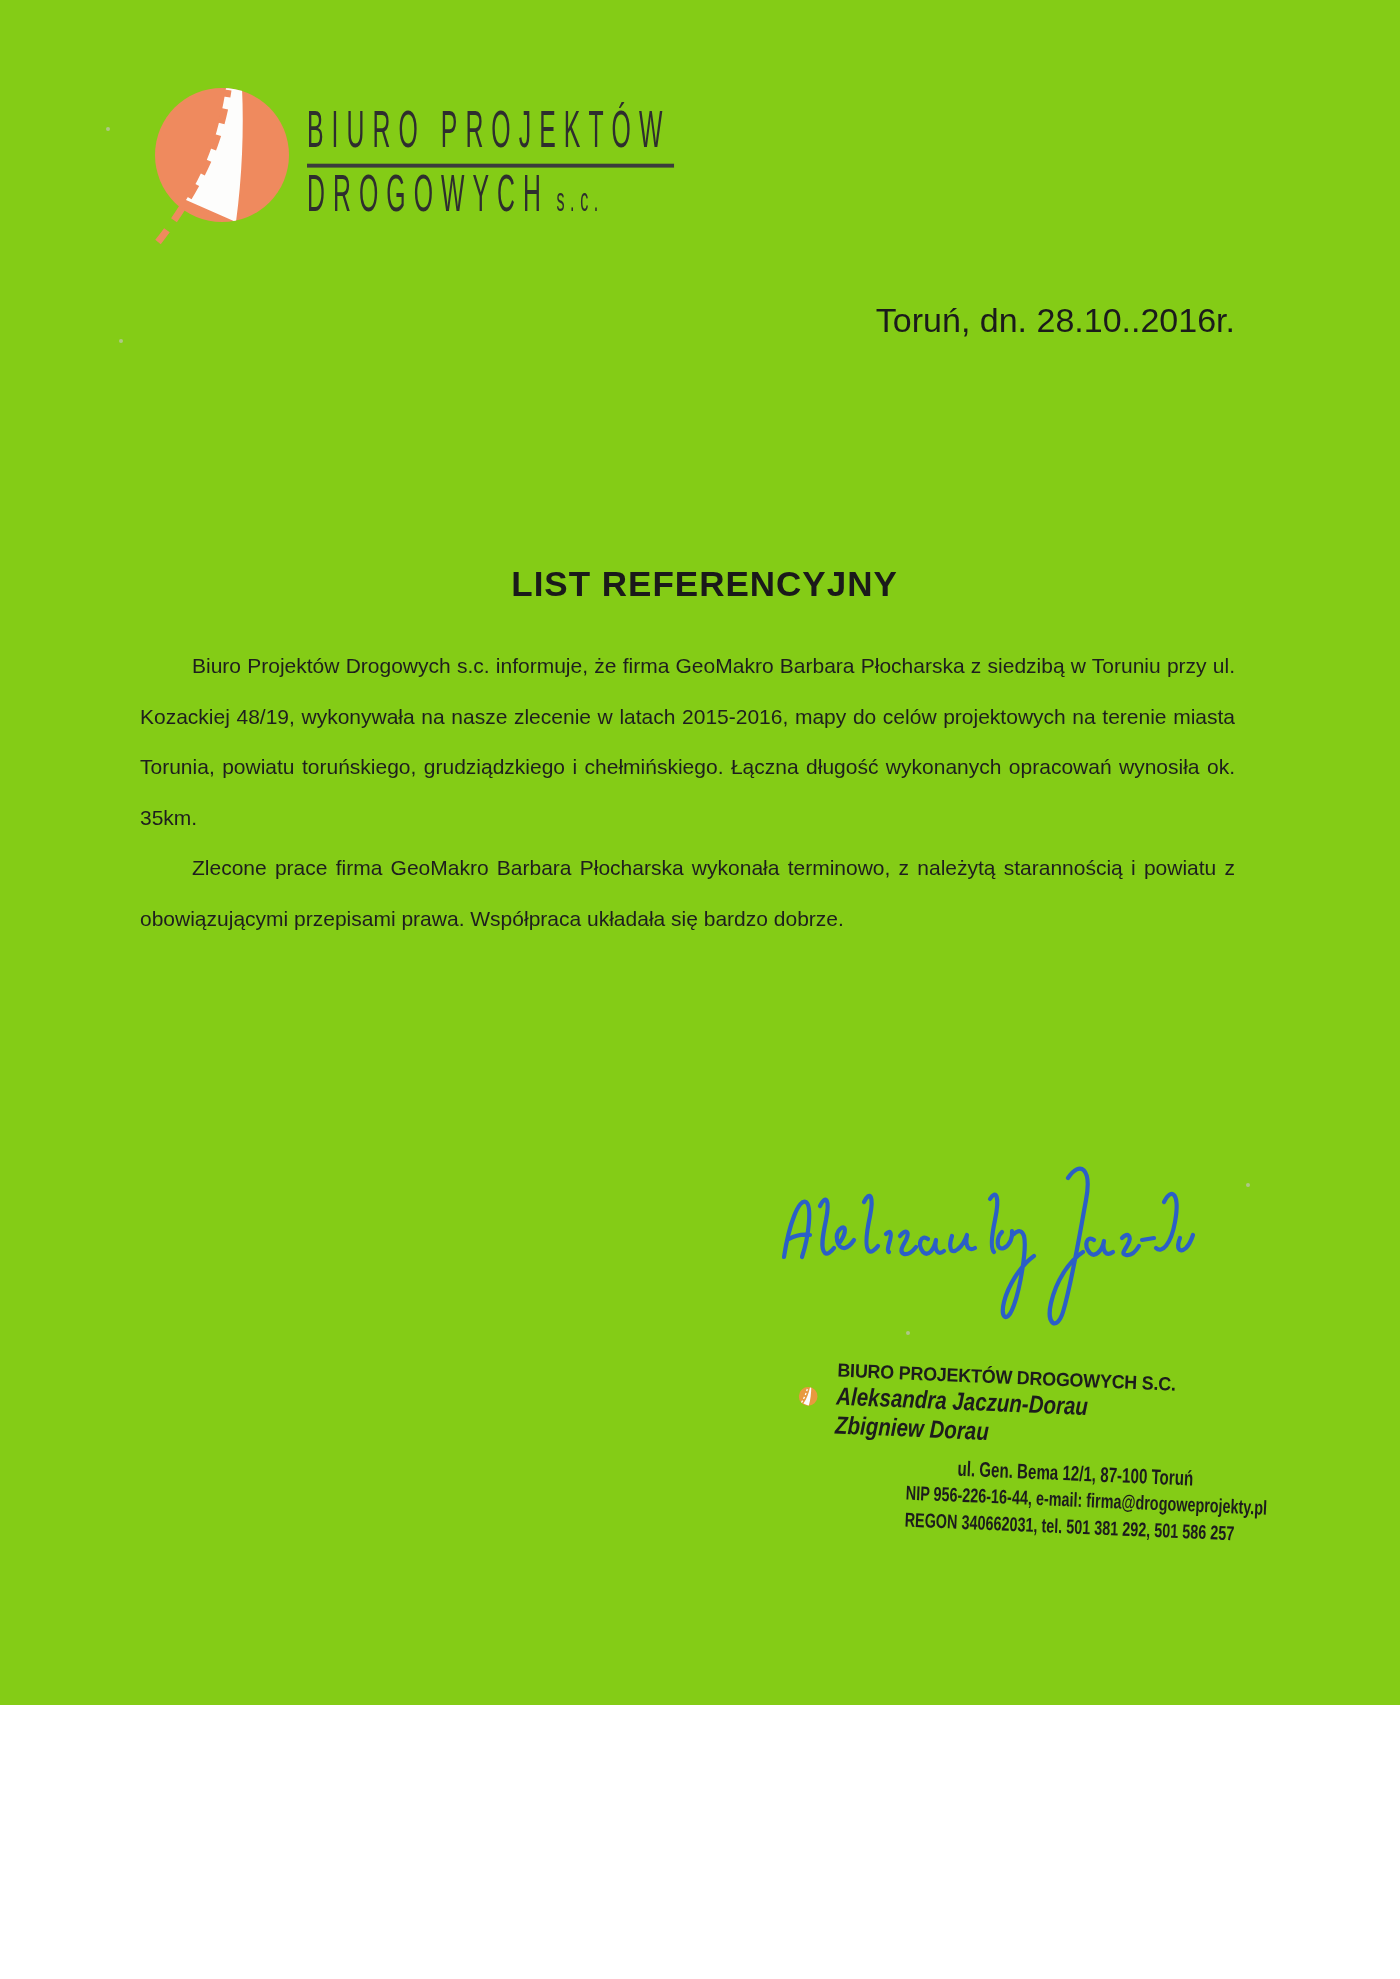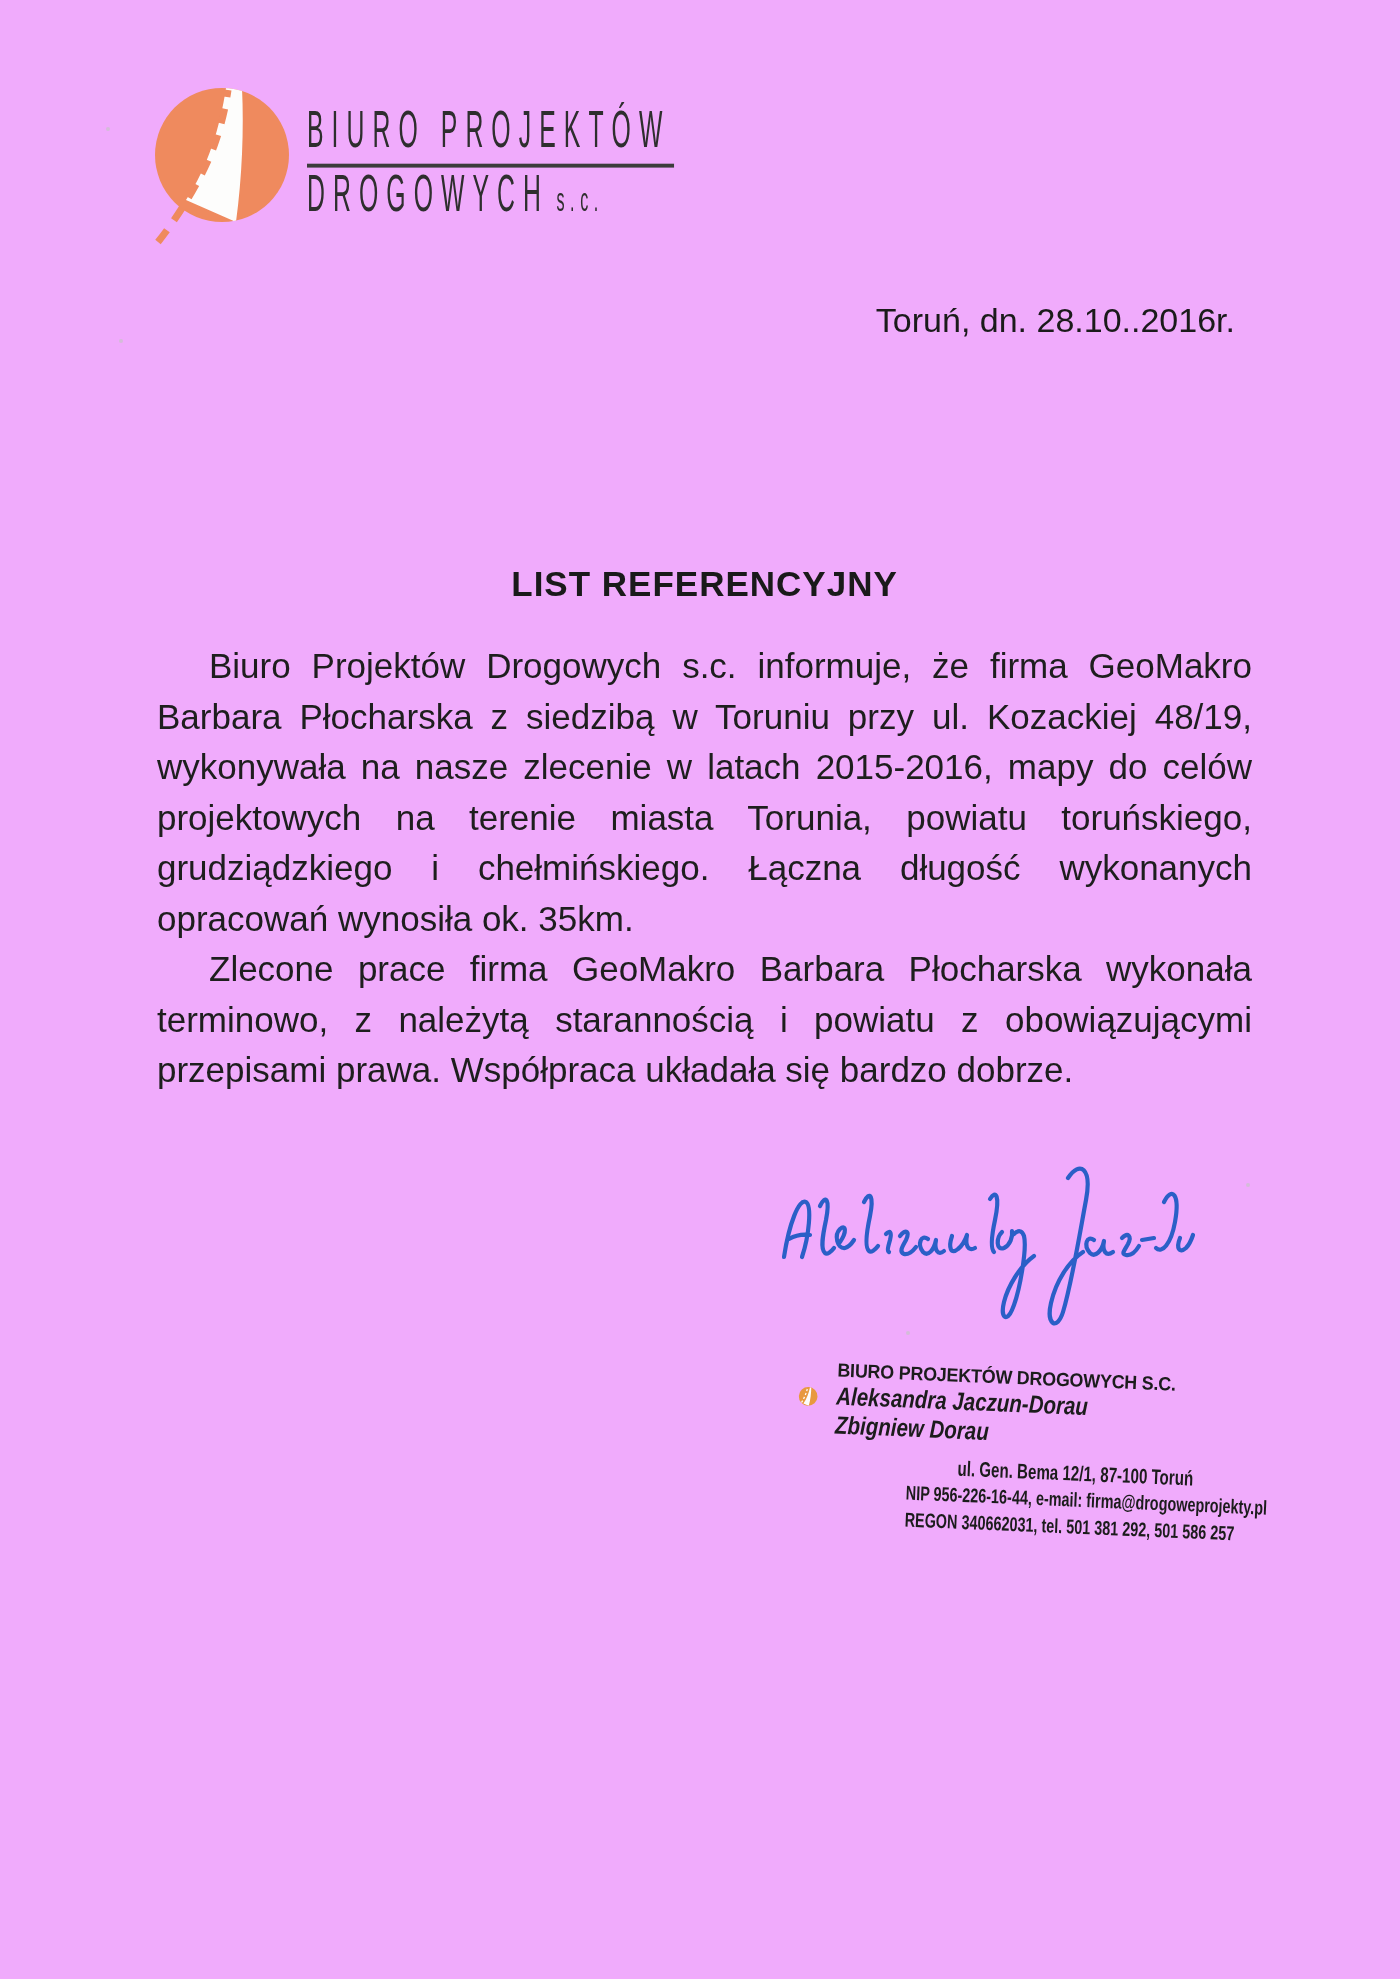--- a/index.html
+++ b/index.html
@@ -1,19 +1,19 @@
 <!DOCTYPE html>
 <html><head>
 <meta charset="utf-8">
 <style>
   html,body{margin:0;padding:0;background:#ffffff;}
   .page{
     position:relative;
-    width:1400px;height:1979px;
-    background:#f0abfc;
+    width:1400px;height:1705px;
+    background:#84cc16;
     overflow:hidden;
     font-family:"Liberation Sans", sans-serif;
     color:#1d1d1d;
   }
 
   
   .brand-circle{position:absolute;left:150px;top:82px;}
   .brand-line{position:absolute;left:307px;white-space:nowrap;color:#2e2e2e;
     font-family:"Liberation Sans", sans-serif;font-weight:400;}
   .brand-line1{top:100px;font-size:40px;letter-spacing:13px;
@@ -22,22 +22,22 @@
   .brand-line2{top:164px;font-size:40px;letter-spacing:13px;
     transform:scale(0.62,1.30);transform-origin:left top;}
   .brand-suffix{font-size:26px;letter-spacing:9px;margin-left:12px;}
 
   
   .date-line{position:absolute;top:301px;right:165px;font-size:34px;color:#1b1b1b;}
   .doc-title{position:absolute;top:549px;left:142px;width:1095px;margin:15px;
     text-align:center;font-size:35px;font-weight:bold;letter-spacing:1px;color:#1a1a1a;}
 
   
-  .body-text{position:absolute;top:641px;left:157px;width:1095px;
-    font-size:35px;line-height:50.5px;color:#1e1e1e;}
+  .body-text{position:absolute;top:641px;left:140px;width:1095px;
+    font-size:21px;line-height:50.5px;color:#1e1e1e;}
   .body-text p{margin:0;text-align:justify;text-indent:52px;}
 
   
   .signature{position:absolute;left:772px;top:1142px;}
 
   
   .stamp{position:absolute;left:800px;top:1356px;width:398px;
     transform:rotate(2.4deg);transform-origin:0 0;color:#1c1c1c;}
   .stamp-top{display:flex;gap:18px;align-items:flex-start;}
   .stamp-head{padding-top:2px;}

